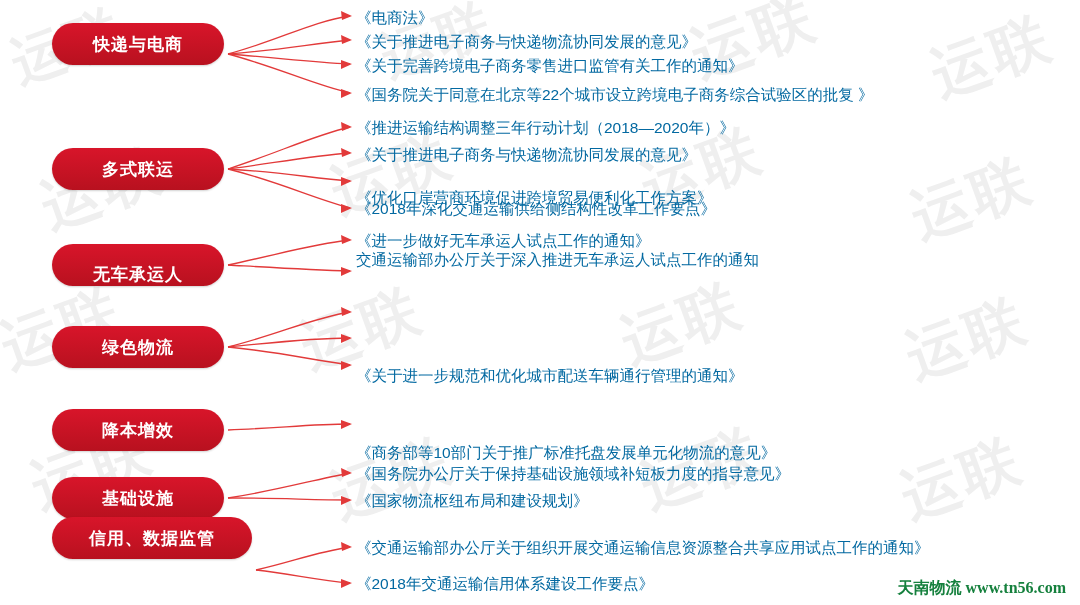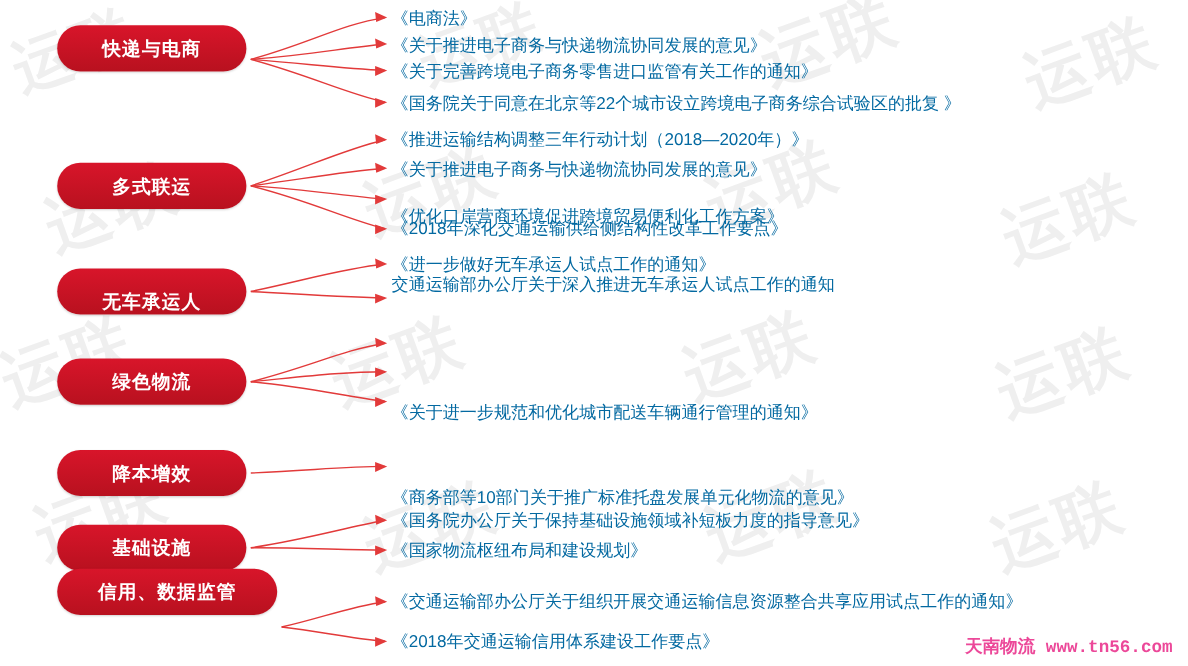--- a/index.html
+++ b/index.html
@@ -74,23 +74,23 @@
   .doc .cont {
     display: block;
     padding-left: 14px;
   }
   
   .sitemark {
     position: absolute;
     right: 14px;
     bottom: 6px;
     font-size: 16px;
-    color: #ec4899;
+    color: #15803d;
     font-weight: bold;
-    font-family: Liberation Mono, monospace;
+    font-family: Liberation Serif, serif;
   }
 </style>
 </head>
 <body>
 
 <div id="canvas">
 
   <div class="wm" style="left:10px; top:10px; font-size:54px;">运联</div>
   <div class="wm" style="left:380px; top:4px; font-size:54px;">运联</div>
   <div class="wm" style="left:690px; top:-4px; font-size:60px;">运联</div>

